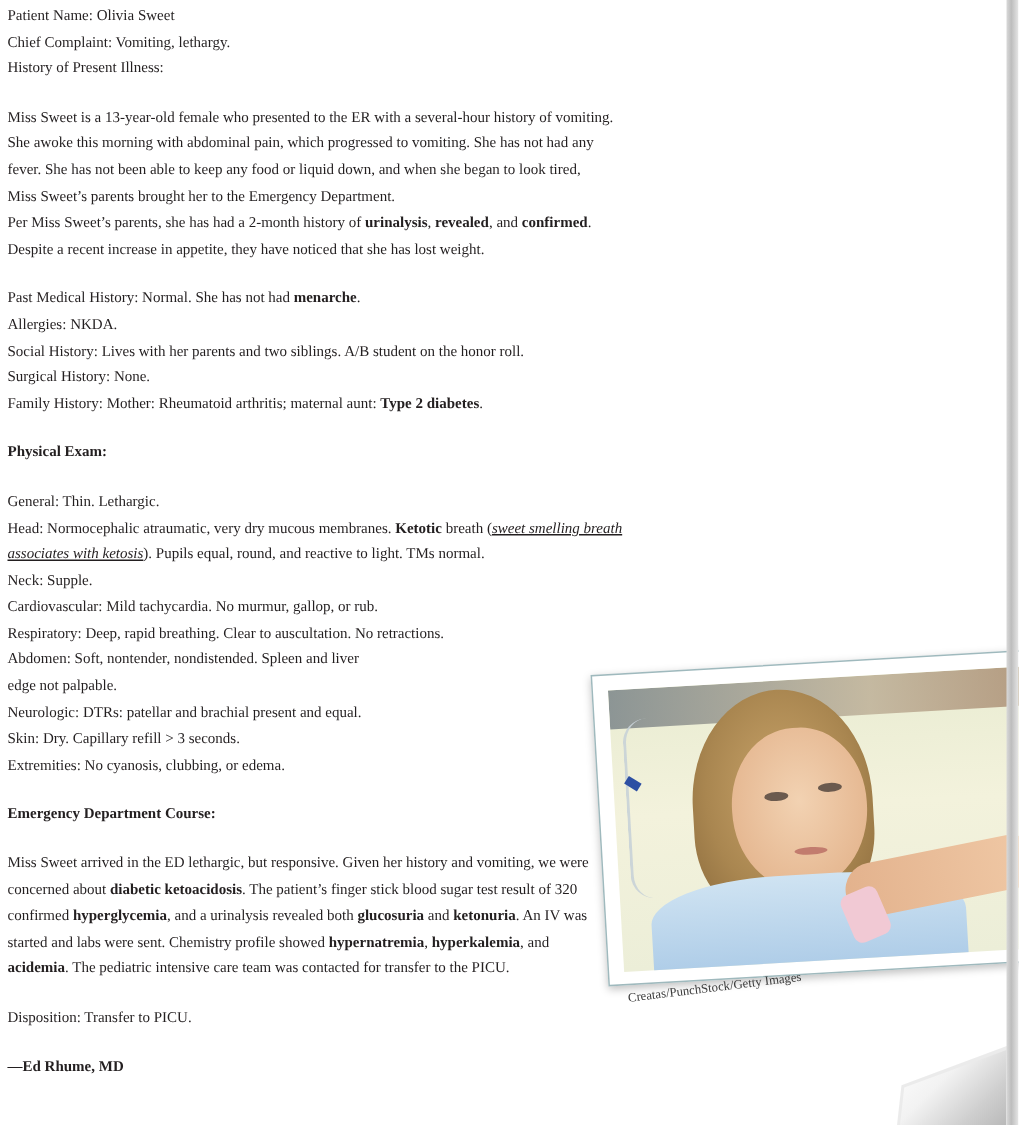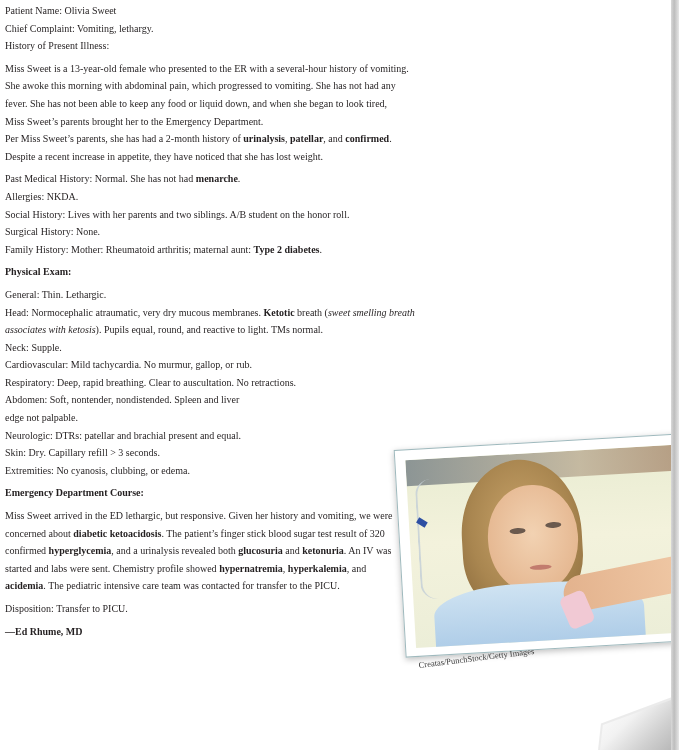--- a/index.html
+++ b/index.html
@@ -15,23 +15,23 @@
   }
   .page-edge {
     position:absolute; left:671px; top:0; width:8px; height:750px;
     background:linear-gradient(to right,#d9d9d9,#bdbdbd 40%,#e6e6e6);
   }
   .content {
     position:absolute; left:5px; top:2px; width:620px;
     font-size:10px; line-height:17.6px;
   }
   .line { white-space:nowrap; }
-  .gap { margin-top:5px; }
+  .gap { margin-top:15px; }
   b { font-weight:bold; }
-  i { font-style:italic; }
+  i { font-style:italic;text-decoration:underline; }
   .ed-text { width:392px; }
 
   .photo-wrap {
     position:absolute; left:393px; top:438px; width:300px; height:230px;
     transform:rotate(-3.3deg); transform-origin:0 0;
   }
   .photo-frame {
     position:absolute; left:0; top:12px; width:300px; height:206px;
     background:#ffffff;
     border:1px solid #9fb9bd;
@@ -88,21 +88,21 @@
   <div class="content">
     <div class="line">Patient Name: Olivia Sweet</div>
     <div class="line">Chief Complaint: Vomiting, lethargy.</div>
     <div class="line">History of Present Illness:</div>
 
     <div class="gap">
       <div class="line">Miss Sweet is a 13-year-old female who presented to the ER with a several-hour history of vomiting.</div>
       <div class="line">She awoke this morning with abdominal pain, which progressed to vomiting. She has not had any</div>
       <div class="line">fever. She has not been able to keep any food or liquid down, and when she began to look tired,</div>
       <div class="line">Miss Sweet’s parents brought her to the Emergency Department.</div>
-      <div class="line"><span>Per Miss Sweet’s parents, she has had a 2-month history of </span><b>urinalysis</b><span>, </span><b>patellar</b><span>, and </span><b>confirmed</b><span>.</span></div>
+      <div class="line"><span>Per Miss Sweet’s parents, she has had a 2-month history of </span><b>urinalysis</b><span>, </span><b>revealed</b><span>, and </span><b>confirmed</b><span>.</span></div>
       <div class="line">Despite a recent increase in appetite, they have noticed that she has lost weight.</div>
     </div>
 
     <div class="gap">
       <div class="line"><span>Past Medical History: Normal. She has not had </span><b>menarche</b><span>.</span></div>
       <div class="line">Allergies: NKDA.</div>
       <div class="line">Social History: Lives with her parents and two siblings. A/B student on the honor roll.</div>
       <div class="line">Surgical History: None.</div>
       <div class="line"><span>Family History: Mother: Rheumatoid arthritis; maternal aunt: </span><b>Type 2 diabetes</b><span>.</span></div>
     </div>

